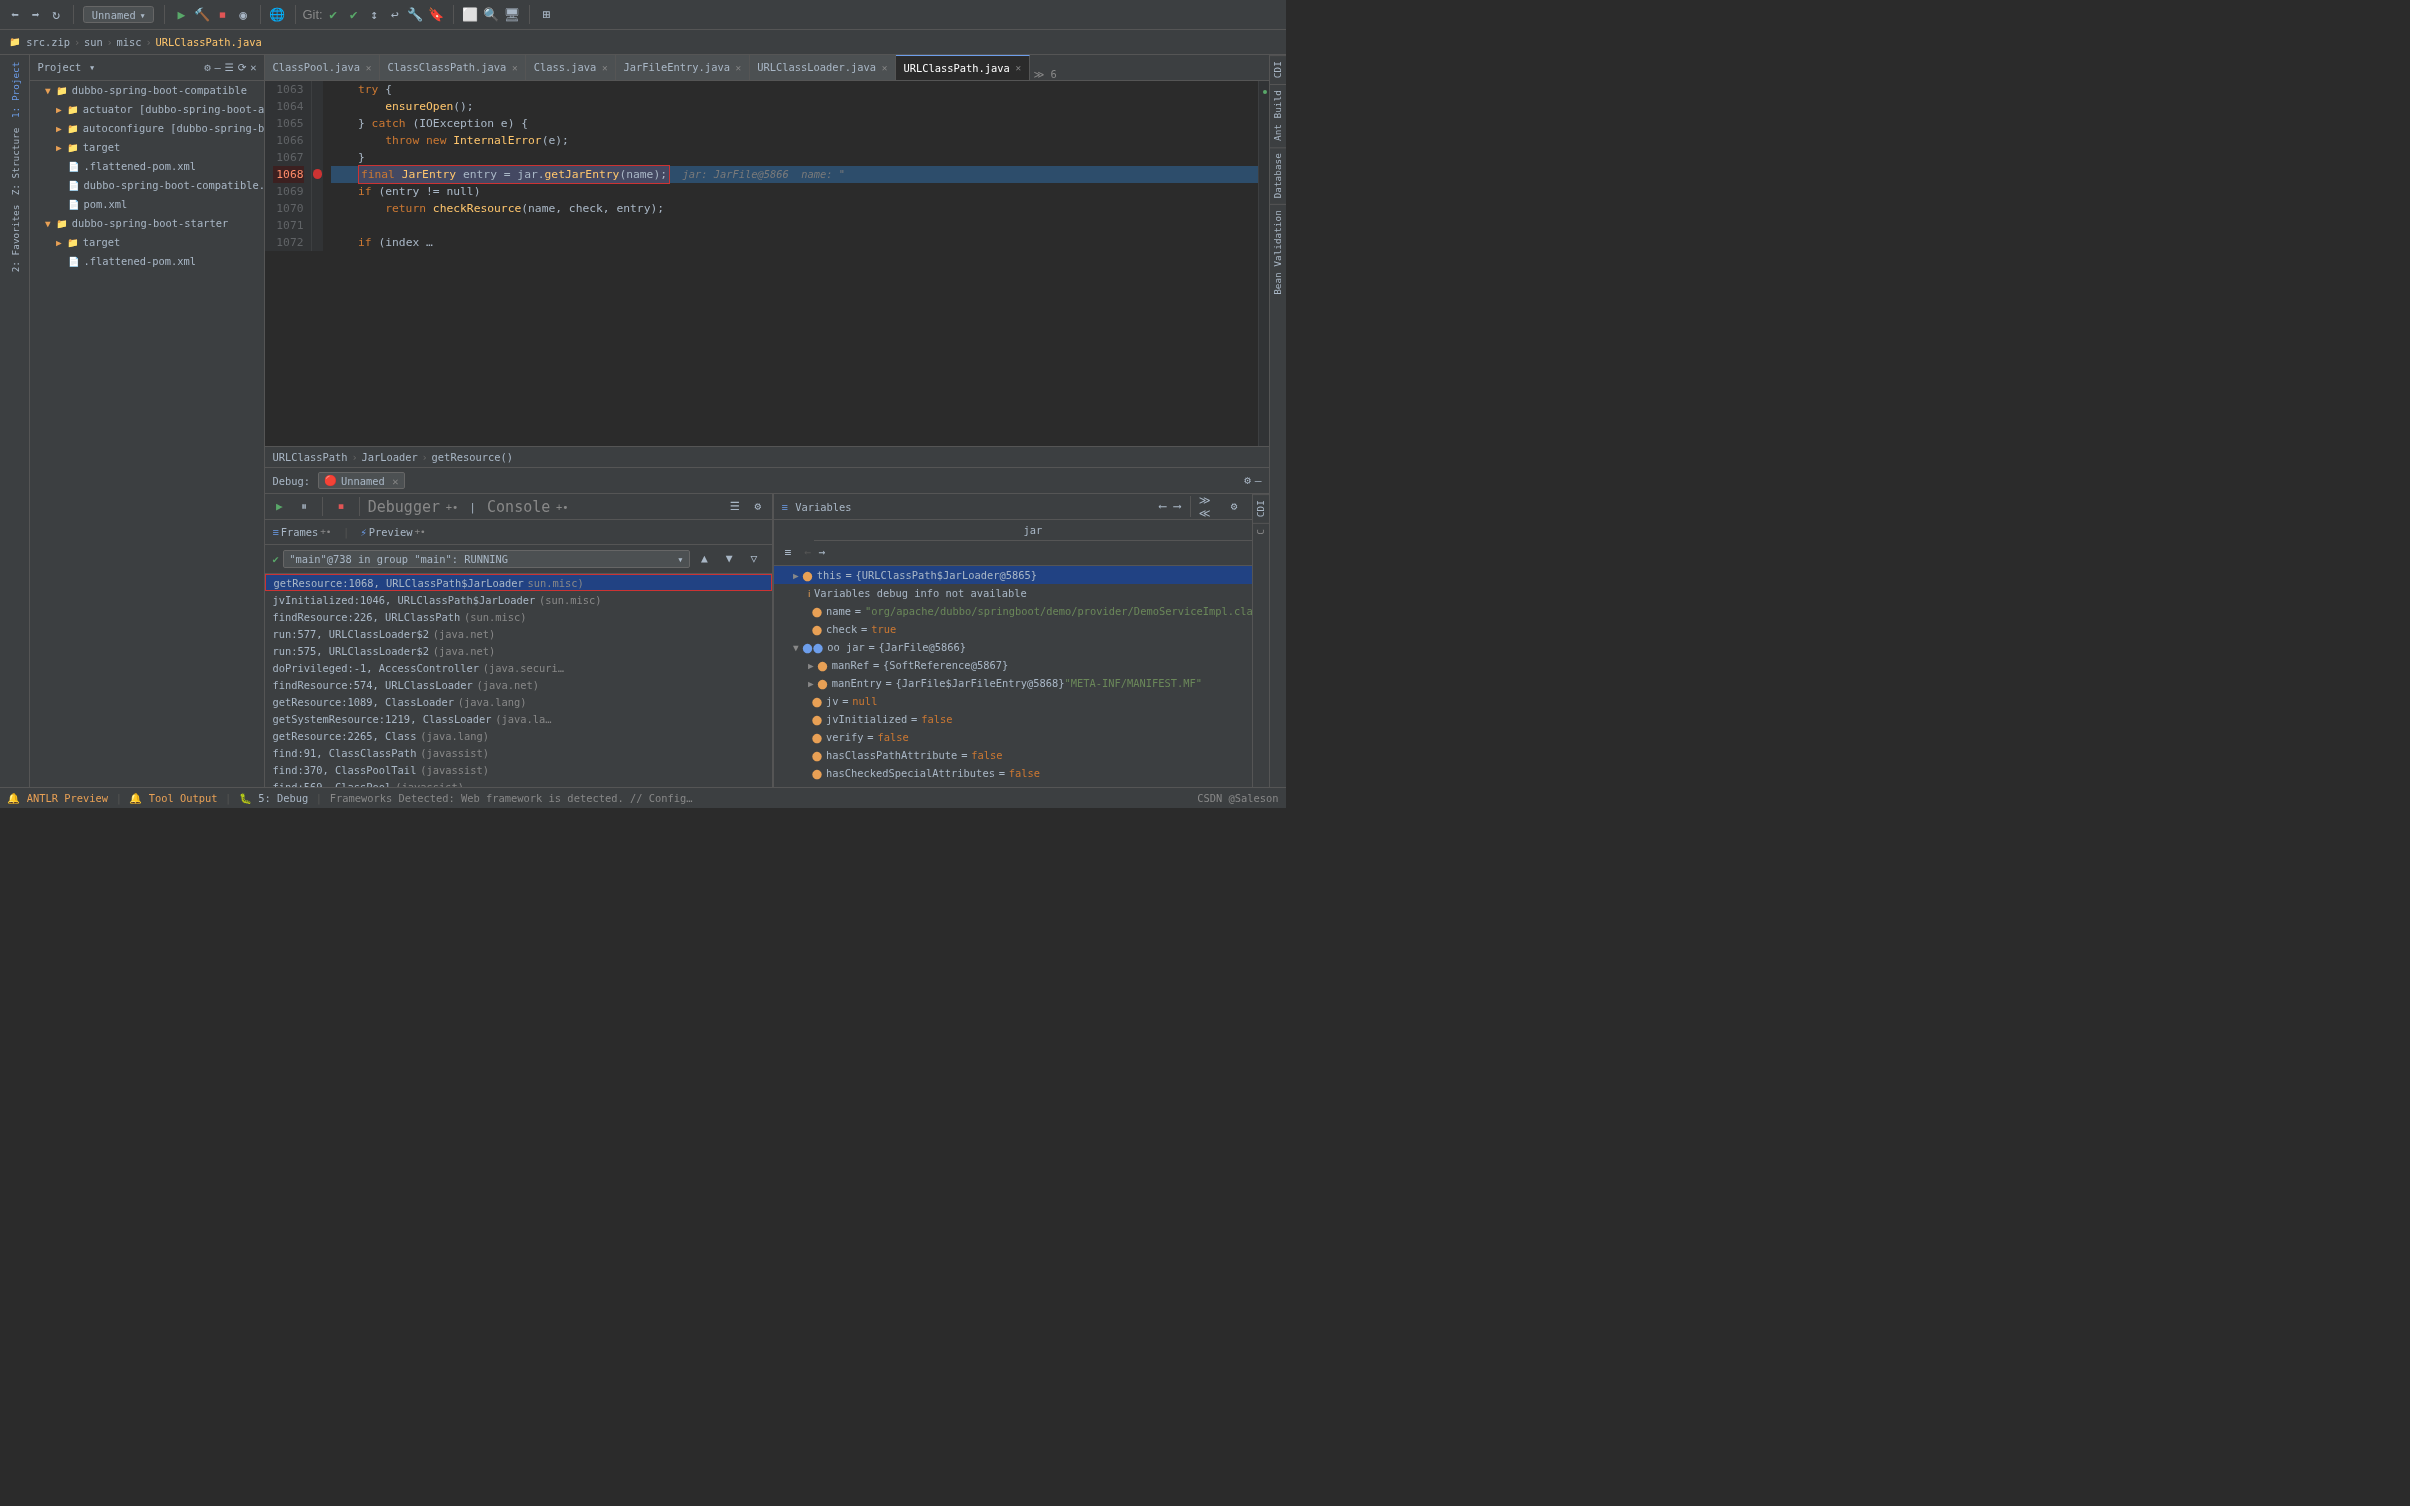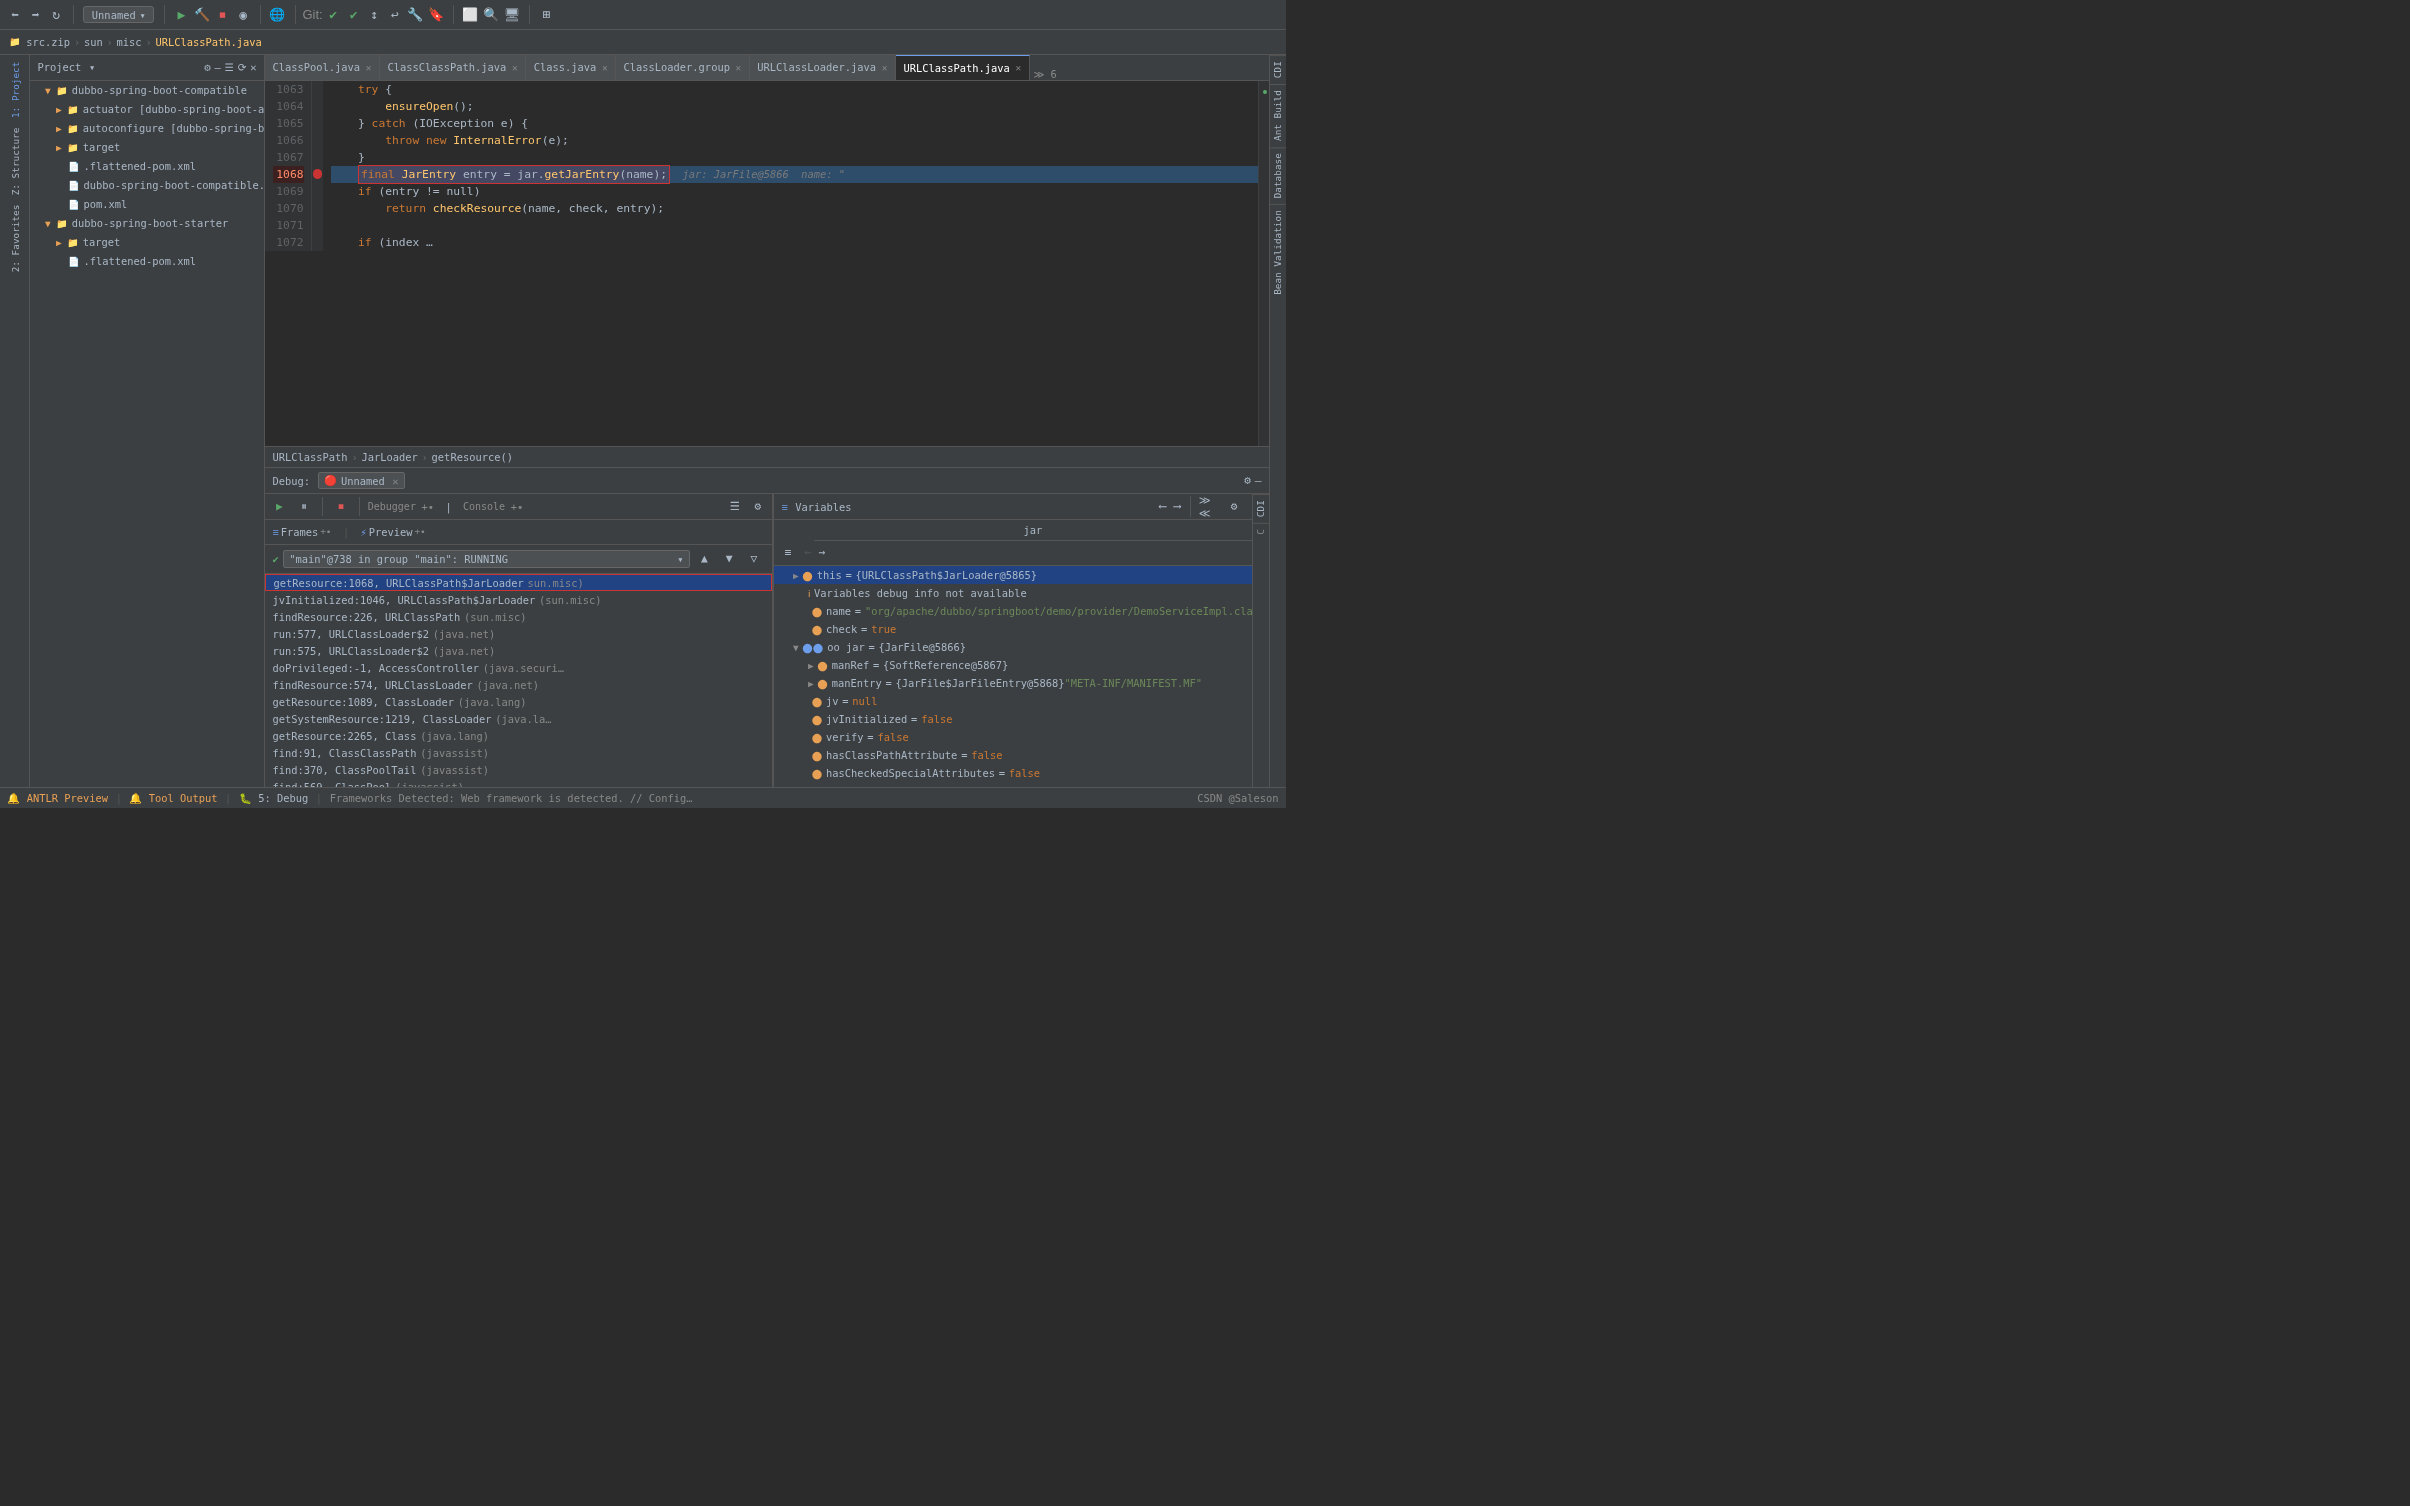--- a/index.html
+++ b/index.html
@@ -297,21 +297,21 @@
       height: 21px;
       display: flex;
       align-items: center;
       justify-content: center;
       cursor: pointer;
       border-radius: 1.9px;
       color: #a9b7c6;
       font-size: 11.3px;
     }
     .debug-section-label {
-      font-size: 10px;
+      font-size: 15px;
       color: #888;
       display: flex;
       align-items: center;
       gap: 3.8px;
       justify-content: flex-end;
     }
     .frames-threads-bar {
       height: 24.5px;
       display: flex;
       align-items: center;
@@ -574,21 +574,21 @@
         </div>
         <div class="editor-tab">
           <span>ClassClassPath.java</span>
           <span class="tab-close">✕</span>
         </div>
         <div class="editor-tab">
           <span>Class.java</span>
           <span class="tab-close">✕</span>
         </div>
         <div class="editor-tab">
-          <span>ClassLoader.group</span>
+          <span>JarFileEntry.java</span>
           <span class="tab-close">✕</span>
         </div>
         <div class="editor-tab">
           <span>URLClassLoader.java</span>
           <span class="tab-close">✕</span>
         </div>
         <div class="editor-tab active">
           <span>URLClassPath.java</span>
           <span class="tab-close">✕</span>
         </div>

